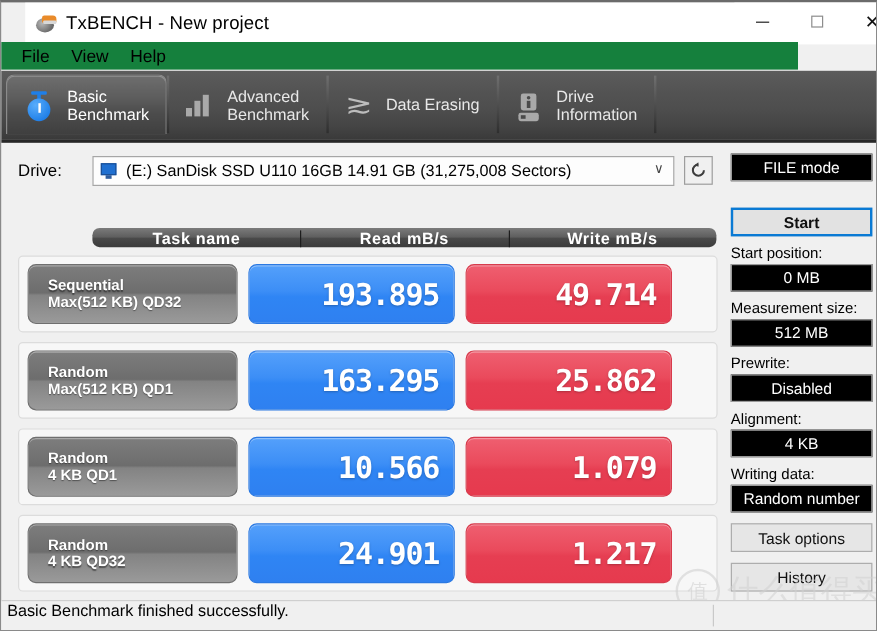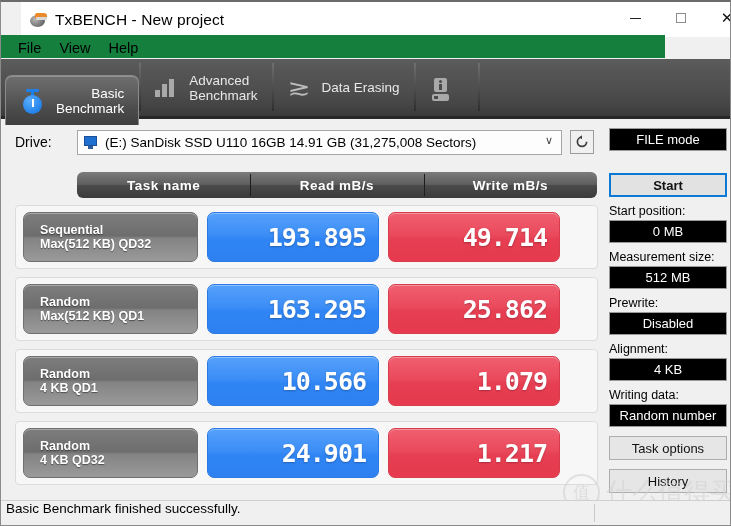--- a/index.html
+++ b/index.html
@@ -110,24 +110,23 @@
     content: "";
     position: absolute; left: 0; top: 4px;
     width: 2px; height: 48px;
     background: linear-gradient(180deg,#6f6f6f,#2e2e2e);
   }
   .tab.active {
     background: linear-gradient(180deg,#6e6e6e 0%,#5e5e5e 35%,#4c4c4c 65%,#3f3f3f 100%);
     border: 1px solid #8b8b8b;
     border-radius: 7px 7px 0 0;
     border-bottom: none;
-    margin: 16px 0 0 4px;
+    margin: 3px 0 0 4px;
     height: 50px;
     box-shadow: inset 0 1px 0 rgba(255,255,255,0.25);
-    text-align: right;
   }
   .tab.active::before { display: none; }
   .tab-icon {
     width: 26px; height: 30px;
     margin-right: 10px;
     position: relative;
     flex: 0 0 auto;
   }
   .tab-label {
     font-size: 13.5px;
@@ -227,22 +226,22 @@
   }
   .refresh-btn svg { display: block; }
 
   
   .results {
     position: absolute; left: 14px; top: 164px;
     width: 583px; height: 330px;
   }
   .res-head {
     display: flex;
-    height: 26px;
-    margin: 6px 0 0 62px;
+    height: 16px;
+    margin: 24px 0 0 62px;
     width: 520px;
     border-radius: 6px;
     background: linear-gradient(180deg,#7b7b7b 0%,#5e5e5e 48%,#4a4a4a 52%,#3b3b3b 100%);
     overflow: hidden;
   }
   .res-head .hcell {
     flex: 1;
     display: flex; align-items: center; justify-content: center;
     font-size: 13.5px; font-weight: bold; color: #ffffff;
     letter-spacing: 0.5px;
@@ -441,20 +440,22 @@
     <div class="tab">
       <div class="tab-icon ic-drive">
         <div class="top">
             <i></i>
             <u></u>
           </div>
           <div class="bot">
             <i></i>
           </div>
       </div>
+      <div class="tab-label">Drive
+Information</div>
     </div>
 
     <div class="tab" style="padding:0;width:2px;"></div>
   </div>
 
   <div class="driverow">
     <div class="drive-label">Drive:</div>
     <div class="drive-combo">
       <div class="dicon">
           <div class="scr"></div>

